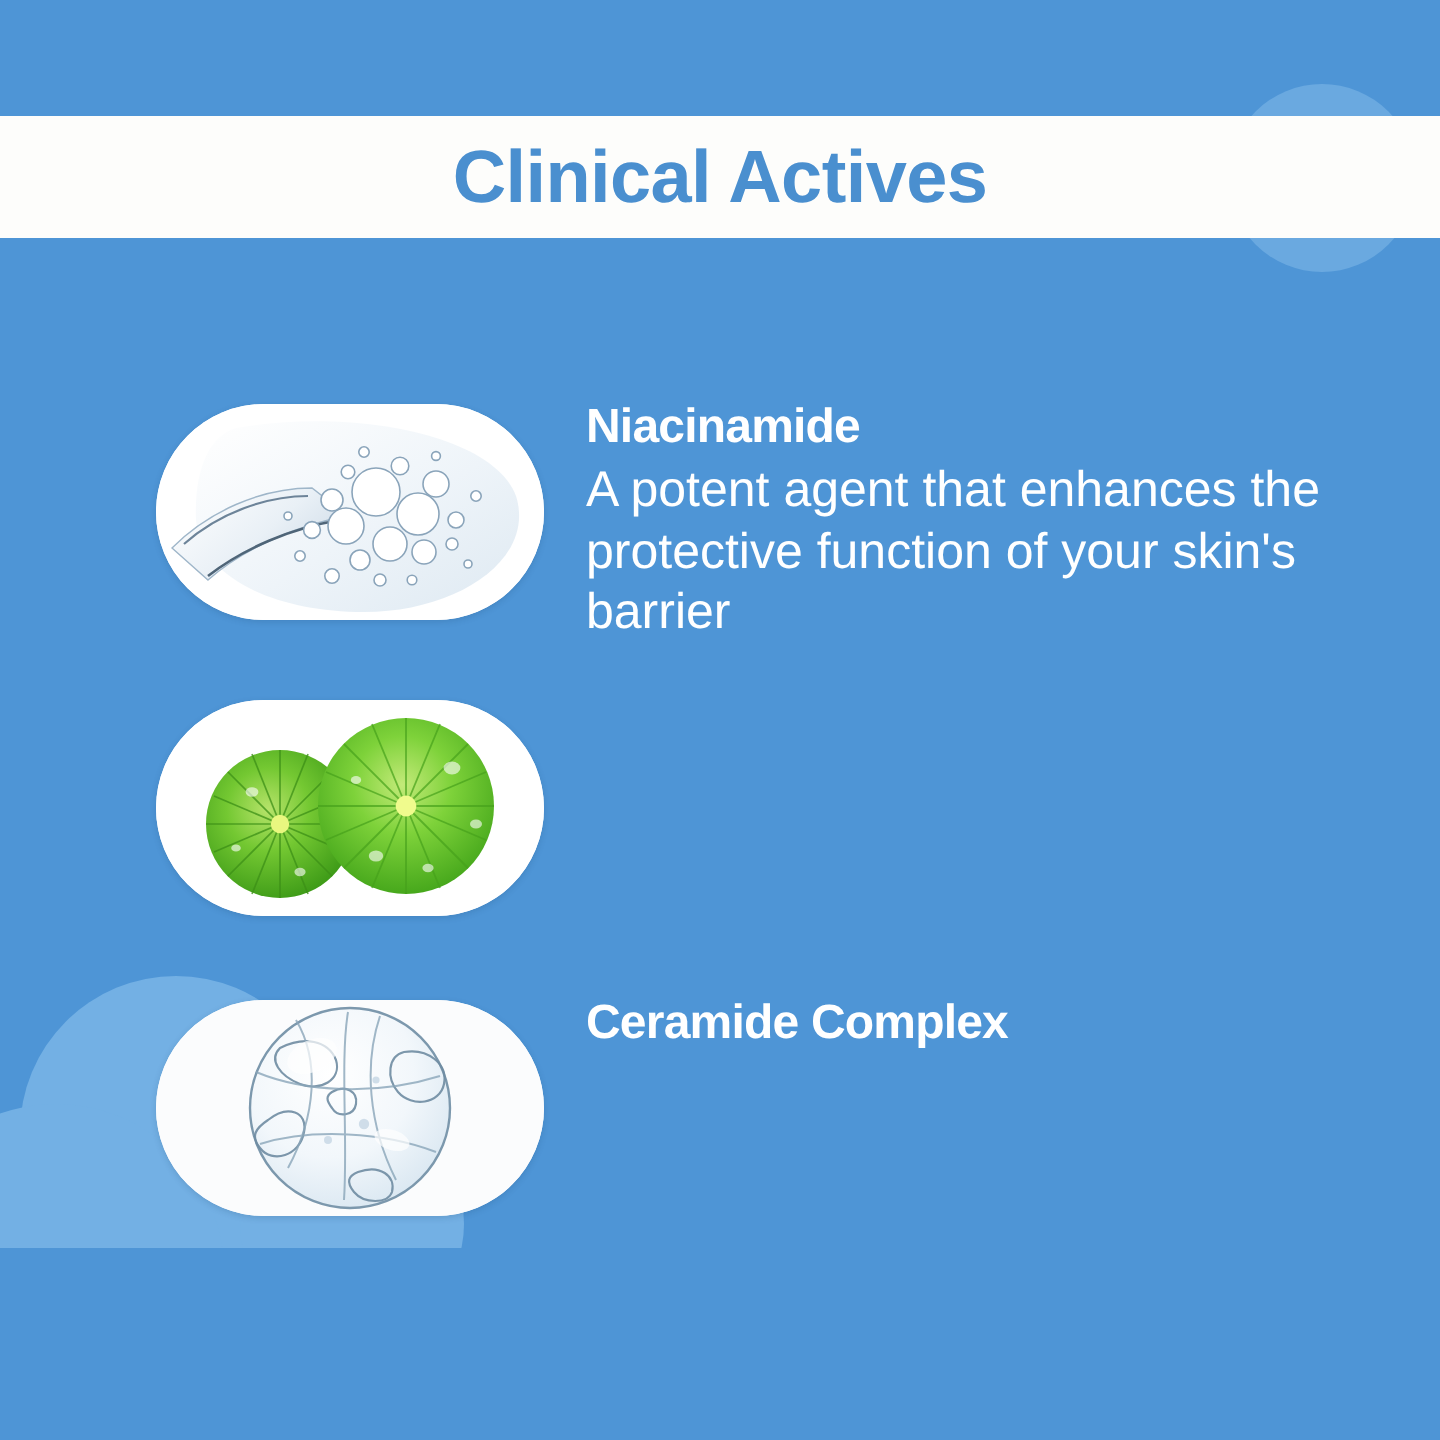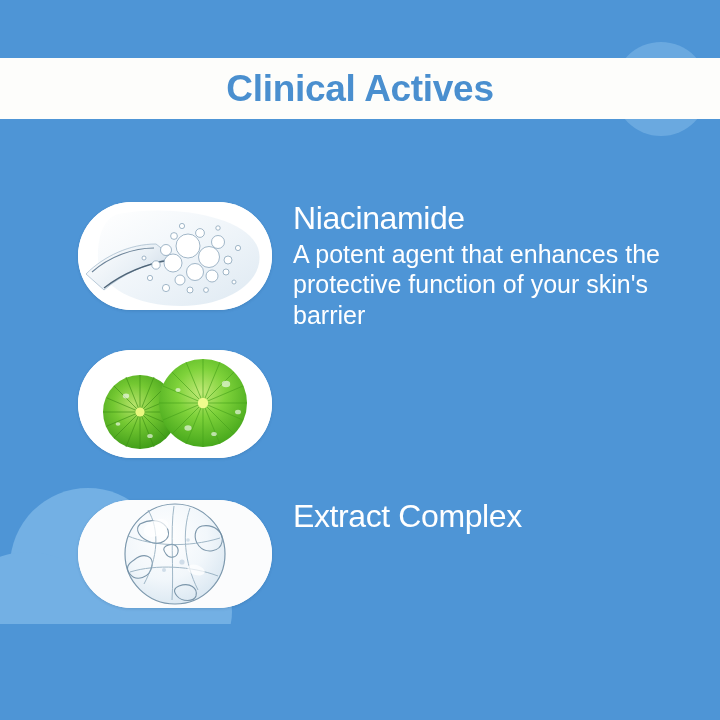--- a/index.html
+++ b/index.html
@@ -91,22 +91,22 @@
     height: 108px;
   }
 
   .copy {
     flex: 1 1 auto;
     margin-left: 21px;
     padding-right: 16px;
   }
   .ing-title {
     color: #ffffff;
-    font-size: 32px;
-    font-weight: normal;
+    font-size: 24px;
+    font-weight: bold;
     line-height: 1.02;
     letter-spacing: -0.4px;
     margin: 0 0 4px 0;
     white-space: nowrap;
   }
   .ing-desc {
     color: #ffffff;
     font-size: 25px;
     font-weight: normal;
     line-height: 1.22;
@@ -296,18 +296,18 @@
             <ellipse cx="118" cy="70" rx="9" ry="5" transform="rotate(18 118 70)"></ellipse>
           </g>
           <g fill="#c9d9e6" opacity="0.85">
             <circle cx="104" cy="62" r="2.6"></circle>
             <circle cx="86" cy="70" r="2"></circle>
             <circle cx="110" cy="40" r="1.8"></circle>
           </g>
         </svg>
       </div>
       <div class="copy">
-        <div class="ing-title">Extract Complex</div>
+        <div class="ing-title">Ceramide Complex</div>
       </div>
     </div>
 
   </div>
 </div>
 
 </body></html>

